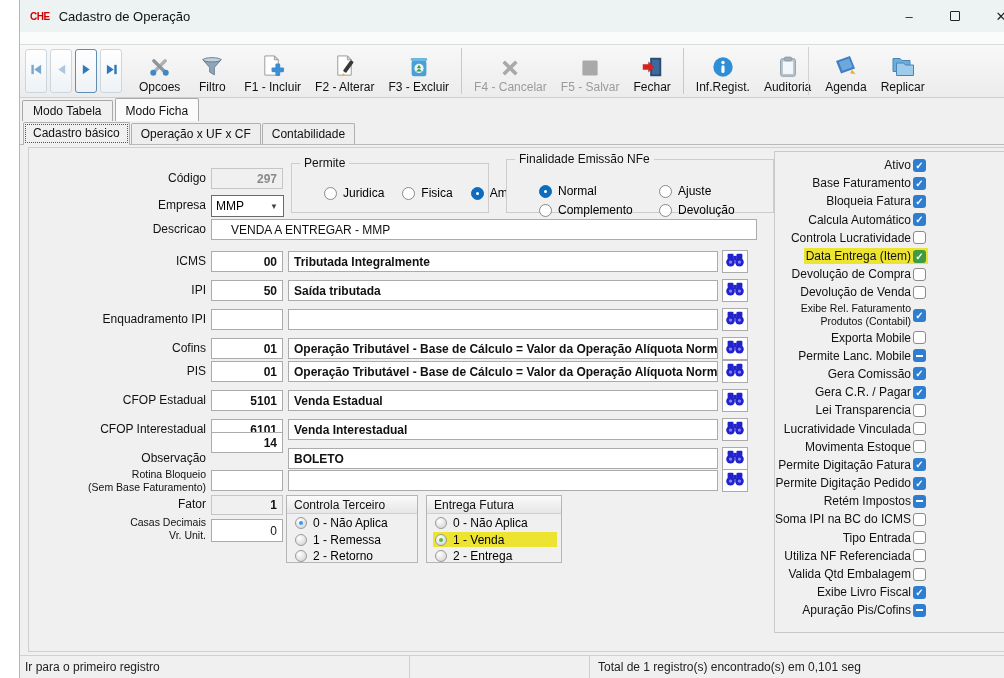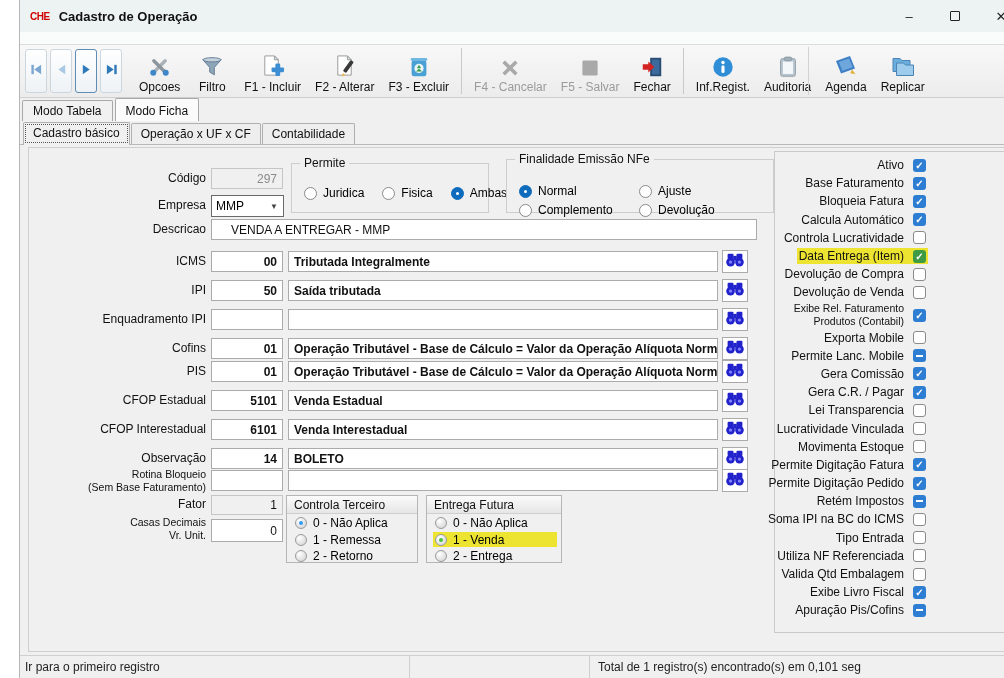--- a/index.html
+++ b/index.html
@@ -2,21 +2,21 @@
 <html><head>
 <meta charset="utf-8">
 <style>
   * { box-sizing: border-box; }
   html,body { margin:0; padding:0; background:#fff; font-family:"Liberation Sans",sans-serif; }
   .window { position:relative; width:1004px; height:678px; background:#f0f0f0; outline:1px solid #b6b6b6; overflow:hidden;margin-left:20px; }
 
   
   .titlebar { height:32px; background:#edf3f3; display:flex; align-items:center; padding-left:10px; gap:9px; }
   .logo { color:#d10000; font-weight:bold; font-size:10px; letter-spacing:-0.5px; }
-  .title { font-size:13px; color:#111;font-weight:bold; }
+  .title { font-size:13px; color:#111; }
   .win-controls { margin-left:auto; display:flex; height:100%; }
   .wc { width:46px; display:flex; align-items:center; justify-content:center; font-size:13px; color:#222; cursor:pointer; }
   .wc.max i { width:10px; height:10px; border:1.3px solid #222; display:block; border-radius:1px; }
   .tstrip { height:13px; background:#fafcfc; border-bottom:1px solid #dcdcdc; }
 
   
   .toolbar { height:53px; background:linear-gradient(#f8f8f8,#ececec); border-bottom:1px solid #cfcfcf; display:flex; align-items:center; padding:0 4px; position:relative; }
   .bandedge { position:absolute; left:788px; top:2px; bottom:2px; width:1px; background:#d2d2d2; }
   .navgroup { display:flex; gap:3px; margin:0 10px 0 1px; }
   .navbtn { width:22px; height:44px; border:1px solid #ccd6df; border-radius:3px; background:linear-gradient(#ffffff,#eef2f6); display:flex; align-items:center; justify-content:center; cursor:pointer; }
@@ -38,28 +38,28 @@
   
   .content { position:relative; height:510px; }
   .outerbox { position:absolute; left:8px; top:2px; width:985px; height:505px; border:1px solid #cfcfcf; background:#f0f0f0; }
   .alabel { position:absolute; width:177px; text-align:right; font-size:12px; color:#111; white-space:nowrap; line-height:13px; }
   .alabel .sub { font-size:10.5px; display:block; }
   .input { position:absolute; height:21px; background:#fff; border:1px solid #ababab; font-size:12px; display:flex; align-items:center; overflow:hidden; white-space:nowrap; color:#111; }
   .input.code { justify-content:flex-end; padding-right:5px; font-weight:bold; left:182px; width:72px; }
   .input.val  { justify-content:flex-end; padding-right:5px; left:182px; width:72px; }
   .input.desc { padding-left:5px; font-weight:bold; left:259px; width:430px; }
   .input.wide { padding-left:19px; left:182px; width:546px; }
-  .input.gray { background:#f0f0f0; border-color:#c6c6c6; }
+  .input.gray { background:#f0f0f0; border-color:#c6c6c6;font-weight:bold; }
   .input.dim  { color:#8a8a8a; }
   .binbtn { position:absolute; left:693px; width:26px; height:23px; background:#fff; border:1px solid #ababab; display:flex; align-items:center; justify-content:center; cursor:pointer; }
   .combo { position:absolute; left:182px; top:47px; width:73px; height:22px; border:1px solid #6a6a6a; background:#fff; font-size:12px; display:flex; align-items:center; padding-left:4px; cursor:pointer; }
   .combo .arrow { margin-left:auto; padding-right:5px; font-size:8px; color:#444; }
 
   
-  .gbox { position:absolute; border:1px solid #cdcdcd; background:#f0f0f0; }
+  .gbox { position:absolute; border:1px solid #cdcdcd; background:#f0f0f0;padding-left:20px; }
   .gbox .legend { position:absolute; top:-8px; left:8px; background:#f0f0f0; padding:0 4px; font-size:12px; color:#111; }
   .opts-row { display:flex; gap:18px; padding:22px 0 0 12px; }
   .opts-grid { display:grid; grid-template-columns:120px auto; padding:24px 0 0 12px; row-gap:5px; }
   .mopt { display:flex; align-items:center; gap:6px; font-size:12px; cursor:pointer; white-space:nowrap; }
   .mradio { width:13px; height:13px; border-radius:50%; border:1px solid #8a8a8a; background:#fff; position:relative; flex:none; }
   .mradio.sel { background:#0f6cbd; border-color:#0f6cbd; }
   .mradio.sel::after { content:""; position:absolute; inset:4px; background:#fff; border-radius:50%; }
 
   
   .ogroup { position:absolute; border:1px solid #b5b5b5; background:#f0f0f0; }
@@ -68,21 +68,21 @@
   .gopt.hl { background:#ece431; }
   .oradio { width:12px; height:12px; border-radius:50%; background:radial-gradient(circle at 35% 30%,#ffffff,#cfcfcf); border:1px solid #9a9a9a; position:relative; flex:none; }
   .oradio.sel::after { content:""; position:absolute; inset:3px; border-radius:50%; }
   .oradio.sel-blue::after { background:#2f9bfa; }
   .oradio.sel-green::after { background:#49c23c; }
 
   
   .checkpanel { position:absolute; left:745px; top:3px; width:236px; height:482px; border:1px solid #c9c9c9; padding-top:4px; }
   .cbrow { height:18.2px; display:flex; justify-content:flex-end; align-items:center; padding-right:83px; }
   .cbrow.two { height:27px; }
-  .cbwrap { display:flex; align-items:center; gap:9px; }
+  .cbwrap { display:flex; align-items:center; gap:2px; }
   .cbrow.hl .cbwrap { background:#ece431; padding:1px 2px; margin-right:-2px; }
   .cblabel { font-size:12px; text-align:right; white-space:nowrap; color:#111; }
   .cbrow.two .cblabel { font-size:10.5px; line-height:1.2; }
   .cb { width:13px; height:13px; border-radius:3px; flex:none; display:flex; align-items:center; justify-content:center; cursor:pointer; }
   .cb.unchecked { background:#fff; border:1px solid #8a8a8a; }
   .cb.checked { background:#2d7dd2; }
   .cb.checked::after { content:"\2713"; color:#fff; font-size:10px; font-weight:bold; }
   .cb.indeterminate { background:#2d7dd2; }
   .cb.indeterminate::after { content:""; width:7px; height:2px; background:#fff; }
   .cbrow.hl .cb.checked { background:#3f9b43; }
@@ -436,21 +436,21 @@
                   <rect x="9.9" y="0.5" width="5.6" height="5" rx="1"></rect>
                   <rect x="6.8" y="2.6" width="3.4" height="4.4"></rect>
                   <circle cx="4.3" cy="8.5" r="4.1"></circle>
                   <circle cx="12.7" cy="8.5" r="4.1"></circle>
                 </g>
                 <circle cx="4.3" cy="8.5" r="1.6" fill="#8080ff"></circle>
                 <circle cx="12.7" cy="8.5" r="1.6" fill="#8080ff"></circle>
               </svg></span>
           </div>
           <span class="alabel" style="top: 304px;">Observação</span>
-          <div class="input code" style="top: 300px;">14</div>
+          <div class="input code" style="top: 284px;">14</div>
           <div class="input desc" style="top: 300px;">BOLETO</div>
           <div class="binbtn" style="top: 299px;">
             <span><svg width="18" height="14" viewBox="0 0 17 13">
                 <g fill="#2222cc">
                   <rect x="1.5" y="0.5" width="5.6" height="5" rx="1"></rect>
                   <rect x="9.9" y="0.5" width="5.6" height="5" rx="1"></rect>
                   <rect x="6.8" y="2.6" width="3.4" height="4.4"></rect>
                   <circle cx="4.3" cy="8.5" r="4.1"></circle>
                   <circle cx="12.7" cy="8.5" r="4.1"></circle>
                 </g>

